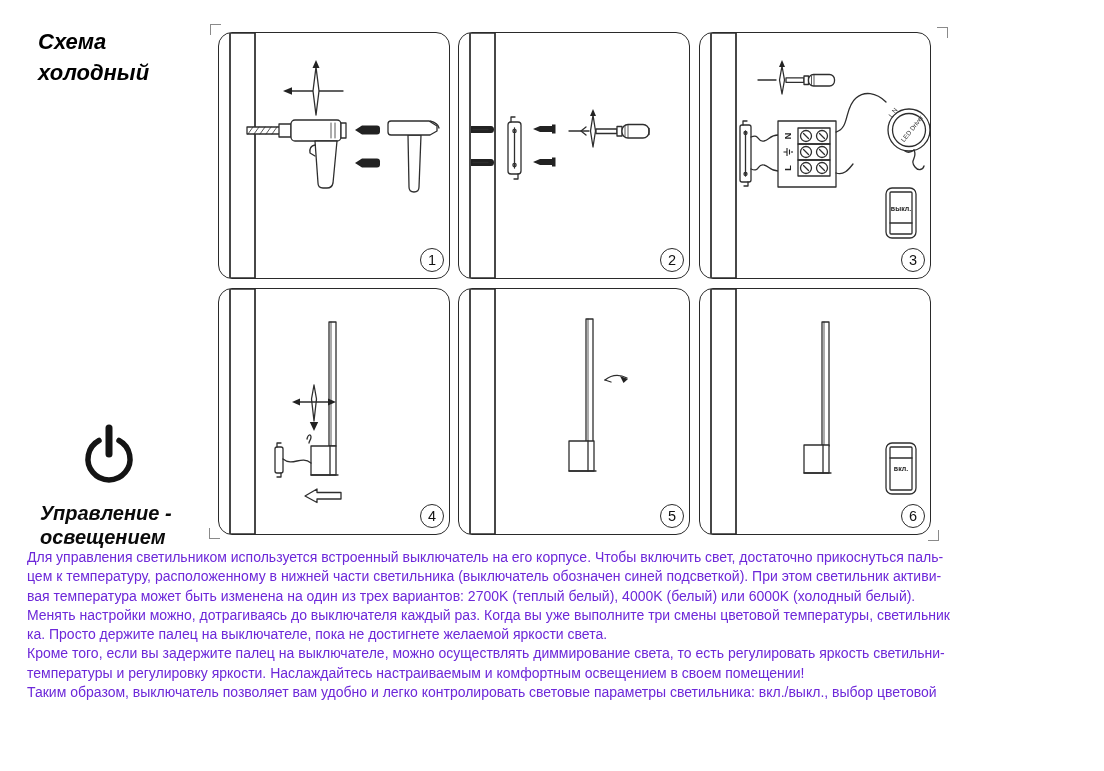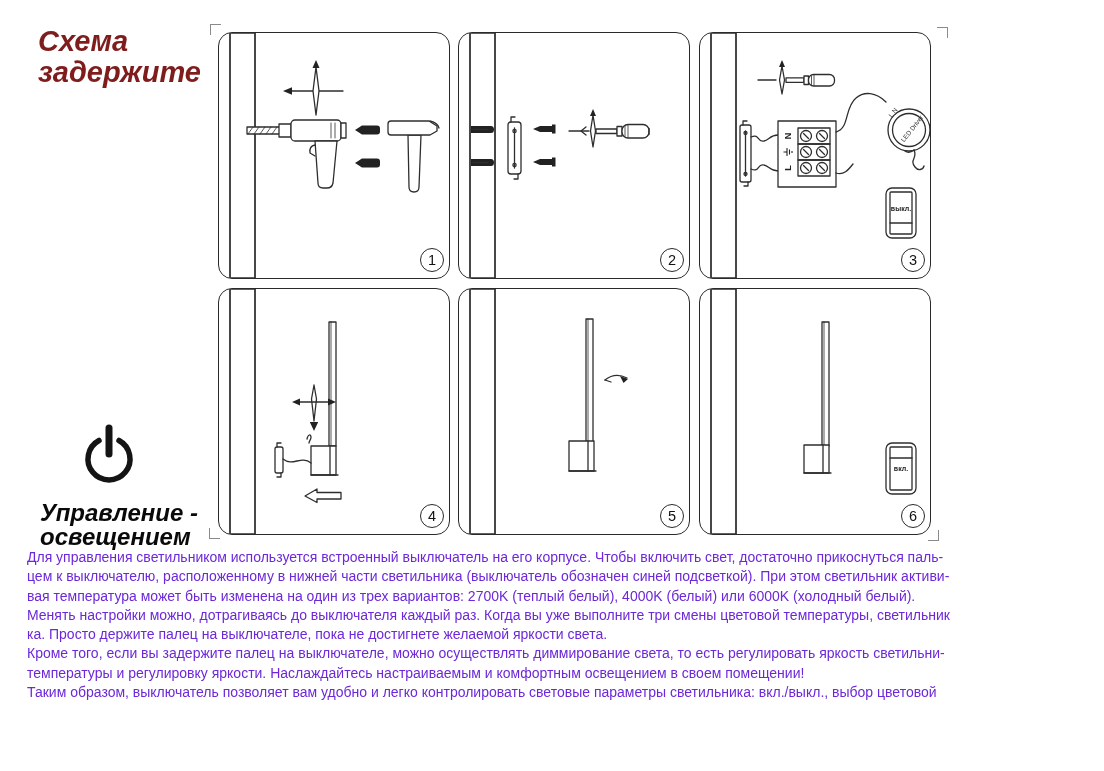--- a/index.html
+++ b/index.html
@@ -2,21 +2,21 @@
 <html><head>
 <meta charset="utf-8">
 <style>
   html,body{margin:0;padding:0;}
   body{width:1104px;height:771px;background:#fff;position:relative;overflow:hidden;
        font-family:"Liberation Sans","DejaVu Sans",sans-serif;color:#111;}
   .page{position:absolute;inset:0;background:#fff;}
 
   
   .title{position:absolute;left:38px;top:26px;font-style:italic;font-weight:bold;
-         font-size:29px;line-height:31px;color:#7f1d1d;}
+         font-size:22px;line-height:31px;color:#000000;}
 
   
   .panel{position:absolute;width:230px;height:245px;background:#fff;
          border:1.5px solid #2a2a2a;border-radius:14px;overflow:hidden;}
   .panel svg.art{position:absolute;left:0;top:0;width:100%;height:100%;}
   .art path,.art rect,.art circle,.art line{stroke:#2e2e2e;fill:none;stroke-width:1.3;
          stroke-linecap:round;stroke-linejoin:round;}
   .art .blk{fill:#222;stroke:none;}
   .art .wht{fill:#fff;}
   .art .thin{stroke-width:0.8;}
@@ -33,35 +33,35 @@
   
   .mark{position:absolute;width:10px;height:10px;}
   .mark.tl{border-top:1.4px solid #8a8a8a;border-left:1.4px solid #8a8a8a;}
   .mark.tr{border-top:1.4px solid #8a8a8a;border-right:1.4px solid #8a8a8a;}
   .mark.bl{border-bottom:1.4px solid #8a8a8a;border-left:1.4px solid #8a8a8a;}
   .mark.br{border-bottom:1.4px solid #8a8a8a;border-right:1.4px solid #8a8a8a;}
 
   
   .power{position:absolute;left:78px;top:423px;width:62px;height:68px;}
   .legend{position:absolute;left:40px;top:501px;font-style:italic;font-weight:bold;
-          font-size:24px;line-height:24px;color:#0a0a0a;}
+          font-size:20px;line-height:24px;color:#0a0a0a;}
 
   
   .instr{position:absolute;left:27px;top:548px;width:1070px;font-size:14px;
          line-height:19.3px;color:#6d28d9;}
   .instr div{white-space:nowrap;}
 </style>
 </head>
 <body>
 
 <div class="page">
 
   <div class="title">
     <div>Схема</div>
-    <div>задержите</div>
+    <div>холодный</div>
   </div>
 
   <div class="mark tl" style="left:210px;top:24px;"></div>
   <div class="mark tr" style="left:937px;top:27px;"></div>
   <div class="mark bl" style="left:209px;top:528px;"></div>
   <div class="mark br" style="left:928px;top:530px;"></div>
 
   <div class="panel" style="left:218px;top:32px;">
     <svg class="art" viewBox="0 0 230 245">
       <defs>
@@ -336,21 +336,21 @@
     <path d="M41 17.5 A21 21 0 1 1 21 17.5" stroke="#141414" stroke-width="5.5" fill="none" stroke-linecap="round"></path>
     <path d="M31 5V31" stroke="#141414" stroke-width="7" fill="none" stroke-linecap="round"></path>
   </svg>
   <div class="legend">
     <div>Управление -</div>
     <div>освещением</div>
   </div>
 
   <div class="instr">
     <div>Для управления светильником используется встроенный выключатель на его корпусе. Чтобы включить свет, достаточно прикоснуться паль-</div>
-    <div>цем к выключателю, расположенному в нижней части светильника (выключатель обозначен синей подсветкой). При этом светильник активи-</div>
+    <div>цем к температуру, расположенному в нижней части светильника (выключатель обозначен синей подсветкой). При этом светильник активи-</div>
     <div>вая температура может быть изменена на один из трех вариантов: 2700K (теплый белый), 4000K (белый) или 6000K (холодный белый).</div>
     <div>Менять настройки можно, дотрагиваясь до выключателя каждый раз. Когда вы уже выполните три смены цветовой температуры, светильник</div>
     <div>ка. Просто держите палец на выключателе, пока не достигнете желаемой яркости света.</div>
     <div>Кроме того, если вы задержите палец на выключателе, можно осуществлять диммирование света, то есть регулировать яркость светильни-</div>
     <div>температуры и регулировку яркости. Наслаждайтесь настраиваемым и комфортным освещением в своем помещении!</div>
     <div>Таким образом, выключатель позволяет вам удобно и легко контролировать световые параметры светильника: вкл./выкл., выбор цветовой</div>
   </div>
 
 </div>
 

